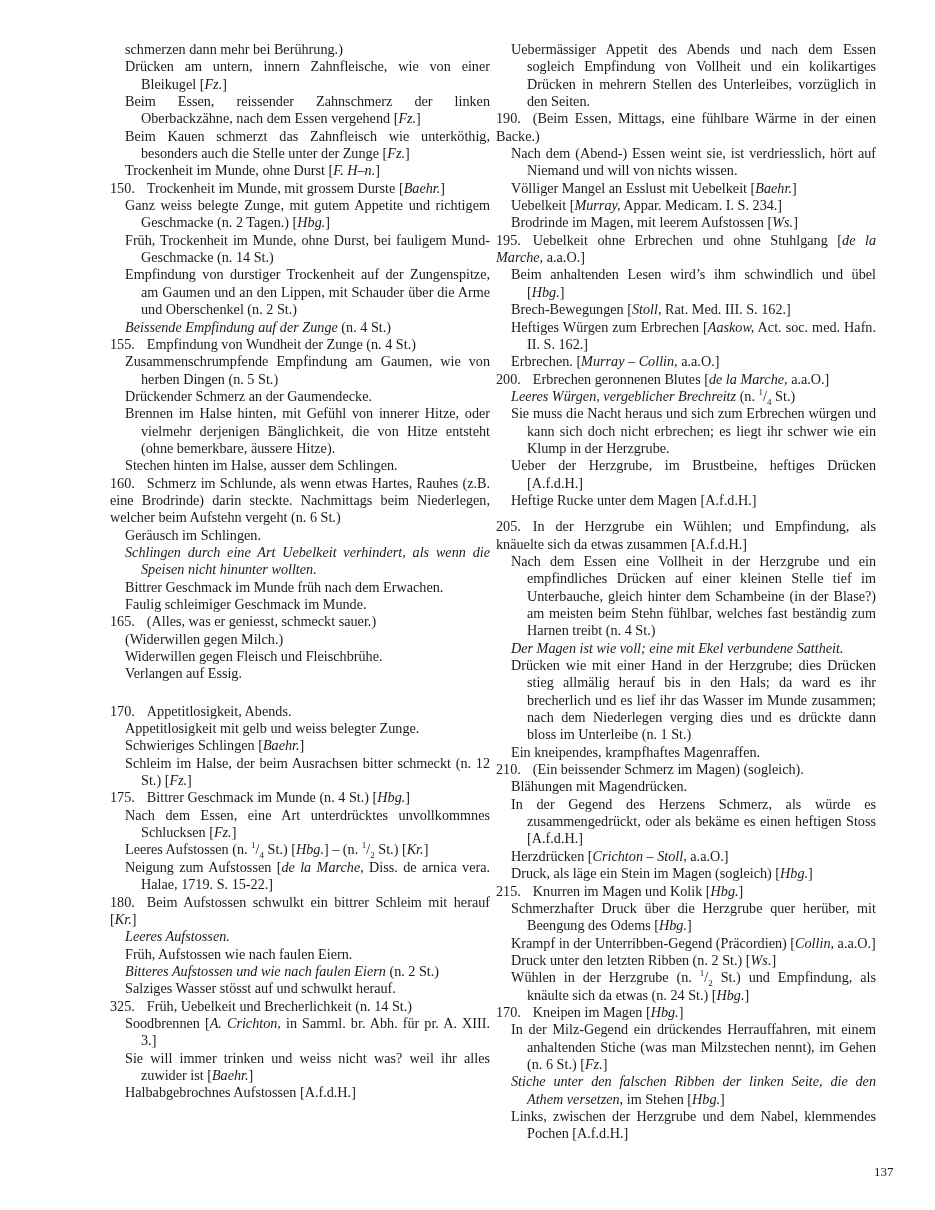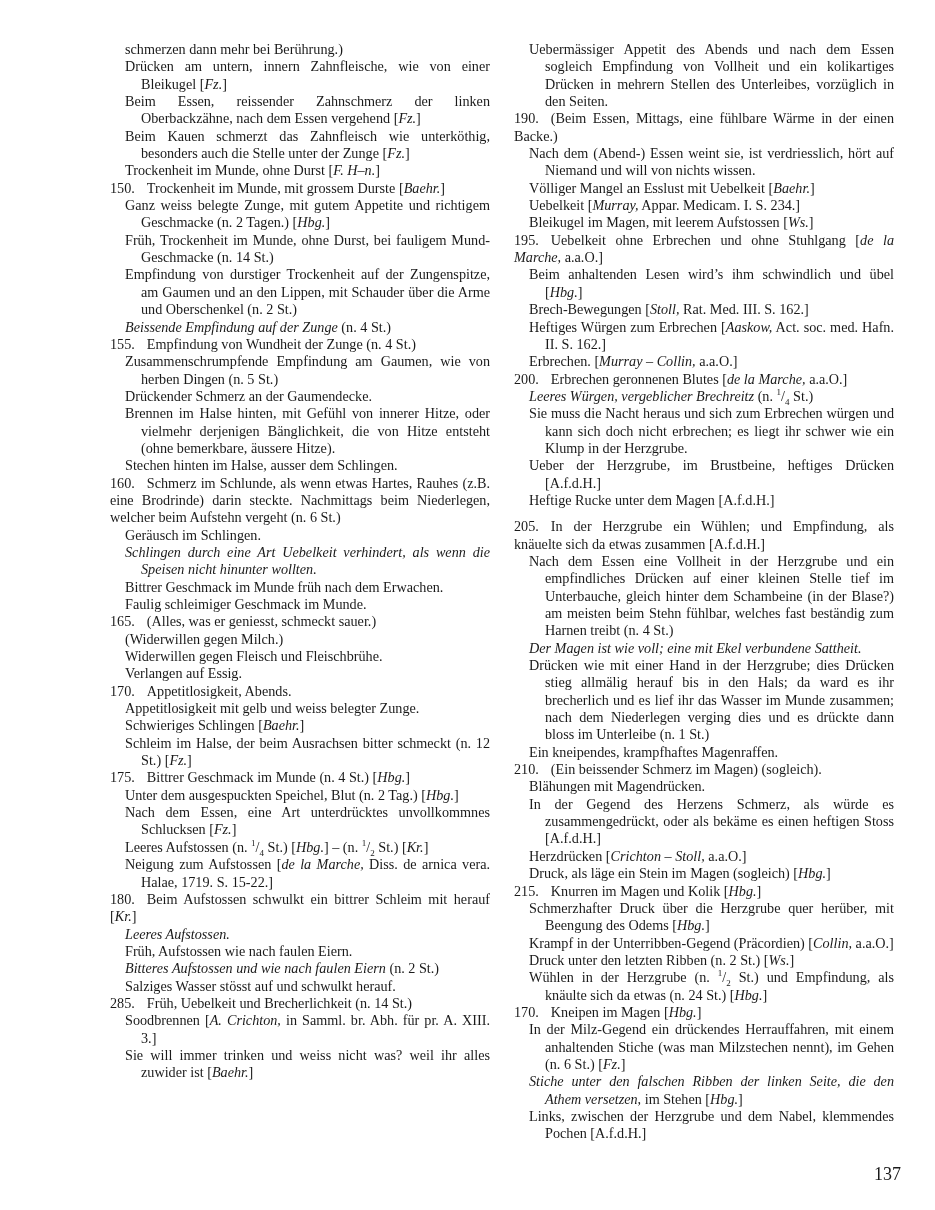--- a/index.html
+++ b/index.html
@@ -1,26 +1,26 @@
 <!DOCTYPE html>
 <html><head>
 <meta charset="utf-8">
 <style>
   html, body { margin: 0; padding: 0; background: #ffffff; }
   body { width: 935px; height: 1210px; position: relative; overflow: hidden;
          font-family: "Liberation Serif", "DejaVu Serif", serif; color: #1a1a1a; }
   .col { position: absolute; top: 41px; width: 365px; font-size: 14.2px; line-height: 17.35px; }
   #col-left { left: 125px; }
-  #col-right { left: 529px; }
+  #col-right { left: 511px; }
   .entry { padding-left: 16px; text-indent: -16px; text-align: justify; margin: 0; }
   .entry.num { position: relative; }
   .entry .n { position: absolute; left: -15px; text-indent: 0; }
   .seg-i { font-style: italic; }
   sup, sub { font-size: 9px; line-height: 0; }
-  .page-number { position: absolute; left: 874px; top: 1164px; font-size: 18px; }
+  .page-number { position: absolute; left: 874px; top: 1164px; font-size: 13px; }
 </style>
 </head>
 <body>
 
 <div id="col-left" class="col">
     <p class="entry num"><span>schmerzen dann mehr bei Berührung.)</span></p>
     <p class="entry num"><span>Drücken am untern, innern Zahnfleische, wie von einer Bleikugel [</span><span class="seg-i">Fz.</span><span>]</span></p>
     <p class="entry num"><span>Beim Essen, reissender Zahnschmerz der linken Oberbackzähne, nach dem Essen vergehend [</span><span class="seg-i">Fz.</span><span>]</span></p>
     <p class="entry num"><span>Beim Kauen schmerzt das Zahnfleisch wie unterköthig, besonders auch die Stelle unter der Zunge [</span><span class="seg-i">Fz.</span><span>]</span></p>
     <p class="entry num"><span>Trockenheit im Munde, ohne Durst [</span><span class="seg-i">F. H–n.</span><span>]</span></p>
@@ -36,45 +36,45 @@
     <p class="entry num"><span>Stechen hinten im Halse, ausser dem Schlingen.</span></p>
     <p class="entry num" style="text-indent: 0px; padding-left: 0px; margin-left: -15px;"><span class="n" style="position: static;">160.</span><span style="display: inline-block; width: 12px;">  </span><span>Schmerz im Schlunde, als wenn etwas Hartes, Rauhes (z.B. eine Brodrinde) darin steckte. Nachmittags beim Niederlegen, welcher beim Aufstehn vergeht (n. 6 St.)</span></p>
     <p class="entry num"><span>Geräusch im Schlingen.</span></p>
     <p class="entry num"><span class="seg-i">Schlingen durch eine Art Uebelkeit verhindert, als wenn die Speisen nicht hinunter wollten.</span></p>
     <p class="entry num"><span>Bittrer Geschmack im Munde früh nach dem Erwachen.</span></p>
     <p class="entry num"><span>Faulig schleimiger Geschmack im Munde.</span></p>
     <p class="entry num" style="text-indent: 0px; padding-left: 0px; margin-left: -15px;"><span class="n" style="position: static;">165.</span><span style="display: inline-block; width: 12px;">  </span><span>(Alles, was er geniesst, schmeckt sauer.)</span></p>
     <p class="entry num"><span>(Widerwillen gegen Milch.)</span></p>
     <p class="entry num"><span>Widerwillen gegen Fleisch und Fleischbrühe.</span></p>
     <p class="entry num"><span>Verlangen auf Essig.</span></p>
-    <p class="entry num" style="text-indent: 0px; padding-left: 0px; margin-left: -15px;"><span class="n" style="position: static;">170.</span><span style="display: inline-block; width: 12px;">  </span><span>Appetitlosigkeit, Abends.</span></p>
+    <p class="entry num" style="text-indent: 0px; padding-left: 0px; margin-left: -15px; margin-top: 20px;"><span class="n" style="position: static;">170.</span><span style="display: inline-block; width: 12px;">  </span><span>Appetitlosigkeit, Abends.</span></p>
     <p class="entry num"><span>Appetitlosigkeit mit gelb und weiss belegter Zunge.</span></p>
     <p class="entry num"><span>Schwieriges Schlingen [</span><span class="seg-i">Baehr.</span><span>]</span></p>
     <p class="entry num"><span>Schleim im Halse, der beim Ausrachsen bitter schmeckt (n. 12 St.) [</span><span class="seg-i">Fz.</span><span>]</span></p>
     <p class="entry num" style="text-indent: 0px; padding-left: 0px; margin-left: -15px;"><span class="n" style="position: static;">175.</span><span style="display: inline-block; width: 12px;">  </span><span>Bittrer Geschmack im Munde (n. 4 St.) [</span><span class="seg-i">Hbg.</span><span>]</span></p>
-    <p class="entry num"><span>Unter dem ausgespuckten Speichel, Blut (n. 2 Tag.) [</span><span class="seg-i">Hbg.</span><span>]</span></p>
     <p class="entry num"><span>Nach dem Essen, eine Art unterdrücktes unvollkommnes Schlucksen [</span><span class="seg-i">Fz.</span><span>]</span></p>
     <p class="entry num"><span>Leeres Aufstossen (n. </span><span><sup>1</sup>/<sub>4</sub></span><span> St.) [</span><span class="seg-i">Hbg.</span><span>] – (n. </span><span><sup>1</sup>/<sub>2</sub></span><span> St.) [</span><span class="seg-i">Kr.</span><span>]</span></p>
     <p class="entry num"><span>Neigung zum Aufstossen [</span><span class="seg-i">de la Marche,</span><span> Diss. de arnica vera. Halae, 1719. S. 15-22.]</span></p>
     <p class="entry num" style="text-indent: 0px; padding-left: 0px; margin-left: -15px;"><span class="n" style="position: static;">180.</span><span style="display: inline-block; width: 12px;">  </span><span>Beim Aufstossen schwulkt ein bittrer Schleim mit herauf [</span><span class="seg-i">Kr.</span><span>]</span></p>
     <p class="entry num"><span class="seg-i">Leeres Aufstossen.</span></p>
     <p class="entry num"><span>Früh, Aufstossen wie nach faulen Eiern.</span></p>
     <p class="entry num"><span class="seg-i">Bitteres Aufstossen und wie nach faulen Eiern</span><span> (n. 2 St.)</span></p>
     <p class="entry num"><span>Salziges Wasser stösst auf und schwulkt herauf.</span></p>
-    <p class="entry num" style="text-indent: 0px; padding-left: 0px; margin-left: -15px;"><span class="n" style="position: static;">285.</span><span style="display: inline-block; width: 12px;">  </span><span>Früh, Uebelkeit und Brecherlichkeit (n. 14 St.)</span></p>
+    <p class="entry num" style="text-indent: 0px; padding-left: 0px; margin-left: -15px;"><span class="n" style="position: static;">325.</span><span style="display: inline-block; width: 12px;">  </span><span>Früh, Uebelkeit und Brecherlichkeit (n. 14 St.)</span></p>
     <p class="entry num"><span>Soodbrennen [</span><span class="seg-i">A. Crichton,</span><span> in Samml. br. Abh. für pr. A. XIII. 3.]</span></p>
     <p class="entry num"><span>Sie will immer trinken und weiss nicht was? weil ihr alles zuwider ist [</span><span class="seg-i">Baehr.</span><span>]</span></p>
+    <p class="entry num"><span>Halbabgebrochnes Aufstossen [A.f.d.H.]</span></p>
   </div>
 <div id="col-right" class="col">
     <p class="entry num"><span>Uebermässiger Appetit des Abends und nach dem Essen sogleich Empfindung von Vollheit und ein kolikartiges Drücken in mehrern Stellen des Unterleibes, vorzüglich in den Seiten.</span></p>
     <p class="entry num" style="text-indent: 0px; padding-left: 0px; margin-left: -15px;"><span class="n" style="position: static;">190.</span><span style="display: inline-block; width: 12px;">  </span><span>(Beim Essen, Mittags, eine fühlbare Wärme in der einen Backe.)</span></p>
     <p class="entry num"><span>Nach dem (Abend-) Essen weint sie, ist verdriesslich, hört auf Niemand und will von nichts wissen.</span></p>
     <p class="entry num"><span>Völliger Mangel an Esslust mit Uebelkeit [</span><span class="seg-i">Baehr.</span><span>]</span></p>
     <p class="entry num"><span>Uebelkeit [</span><span class="seg-i">Murray,</span><span> Appar. Medicam. I. S. 234.]</span></p>
-    <p class="entry num"><span>Bleikugel im Magen, mit leerem Aufstossen [</span><span class="seg-i">Ws.</span><span>]</span></p>
+    <p class="entry num"><span>Brodrinde im Magen, mit leerem Aufstossen [</span><span class="seg-i">Ws.</span><span>]</span></p>
     <p class="entry num" style="text-indent: 0px; padding-left: 0px; margin-left: -15px;"><span class="n" style="position: static;">195.</span><span style="display: inline-block; width: 12px;">  </span><span>Uebelkeit ohne Erbrechen und ohne Stuhlgang [</span><span class="seg-i">de la Marche,</span><span> a.a.O.]</span></p>
     <p class="entry num"><span>Beim anhaltenden Lesen wird’s ihm schwindlich und übel [</span><span class="seg-i">Hbg.</span><span>]</span></p>
     <p class="entry num"><span>Brech-Bewegungen [</span><span class="seg-i">Stoll,</span><span> Rat. Med. III. S. 162.]</span></p>
     <p class="entry num"><span>Heftiges Würgen zum Erbrechen [</span><span class="seg-i">Aaskow,</span><span> Act. soc. med. Hafn. II. S. 162.]</span></p>
     <p class="entry num"><span>Erbrechen. [</span><span class="seg-i">Murray – Collin,</span><span> a.a.O.]</span></p>
     <p class="entry num" style="text-indent: 0px; padding-left: 0px; margin-left: -15px;"><span class="n" style="position: static;">200.</span><span style="display: inline-block; width: 12px;">  </span><span>Erbrechen geronnenen Blutes [</span><span class="seg-i">de la Marche,</span><span> a.a.O.]</span></p>
     <p class="entry num"><span class="seg-i">Leeres Würgen, vergeblicher Brechreitz</span><span> (n. </span><span><sup>1</sup>/<sub>4</sub></span><span> St.)</span></p>
     <p class="entry num"><span>Sie muss die Nacht heraus und sich zum Erbrechen würgen und kann sich doch nicht erbrechen; es liegt ihr schwer wie ein Klump in der Herzgrube.</span></p>
     <p class="entry num"><span>Ueber der Herzgrube, im Brustbeine, heftiges Drücken [A.f.d.H.]</span></p>
     <p class="entry num"><span>Heftige Rucke unter dem Magen [A.f.d.H.]</span></p>

